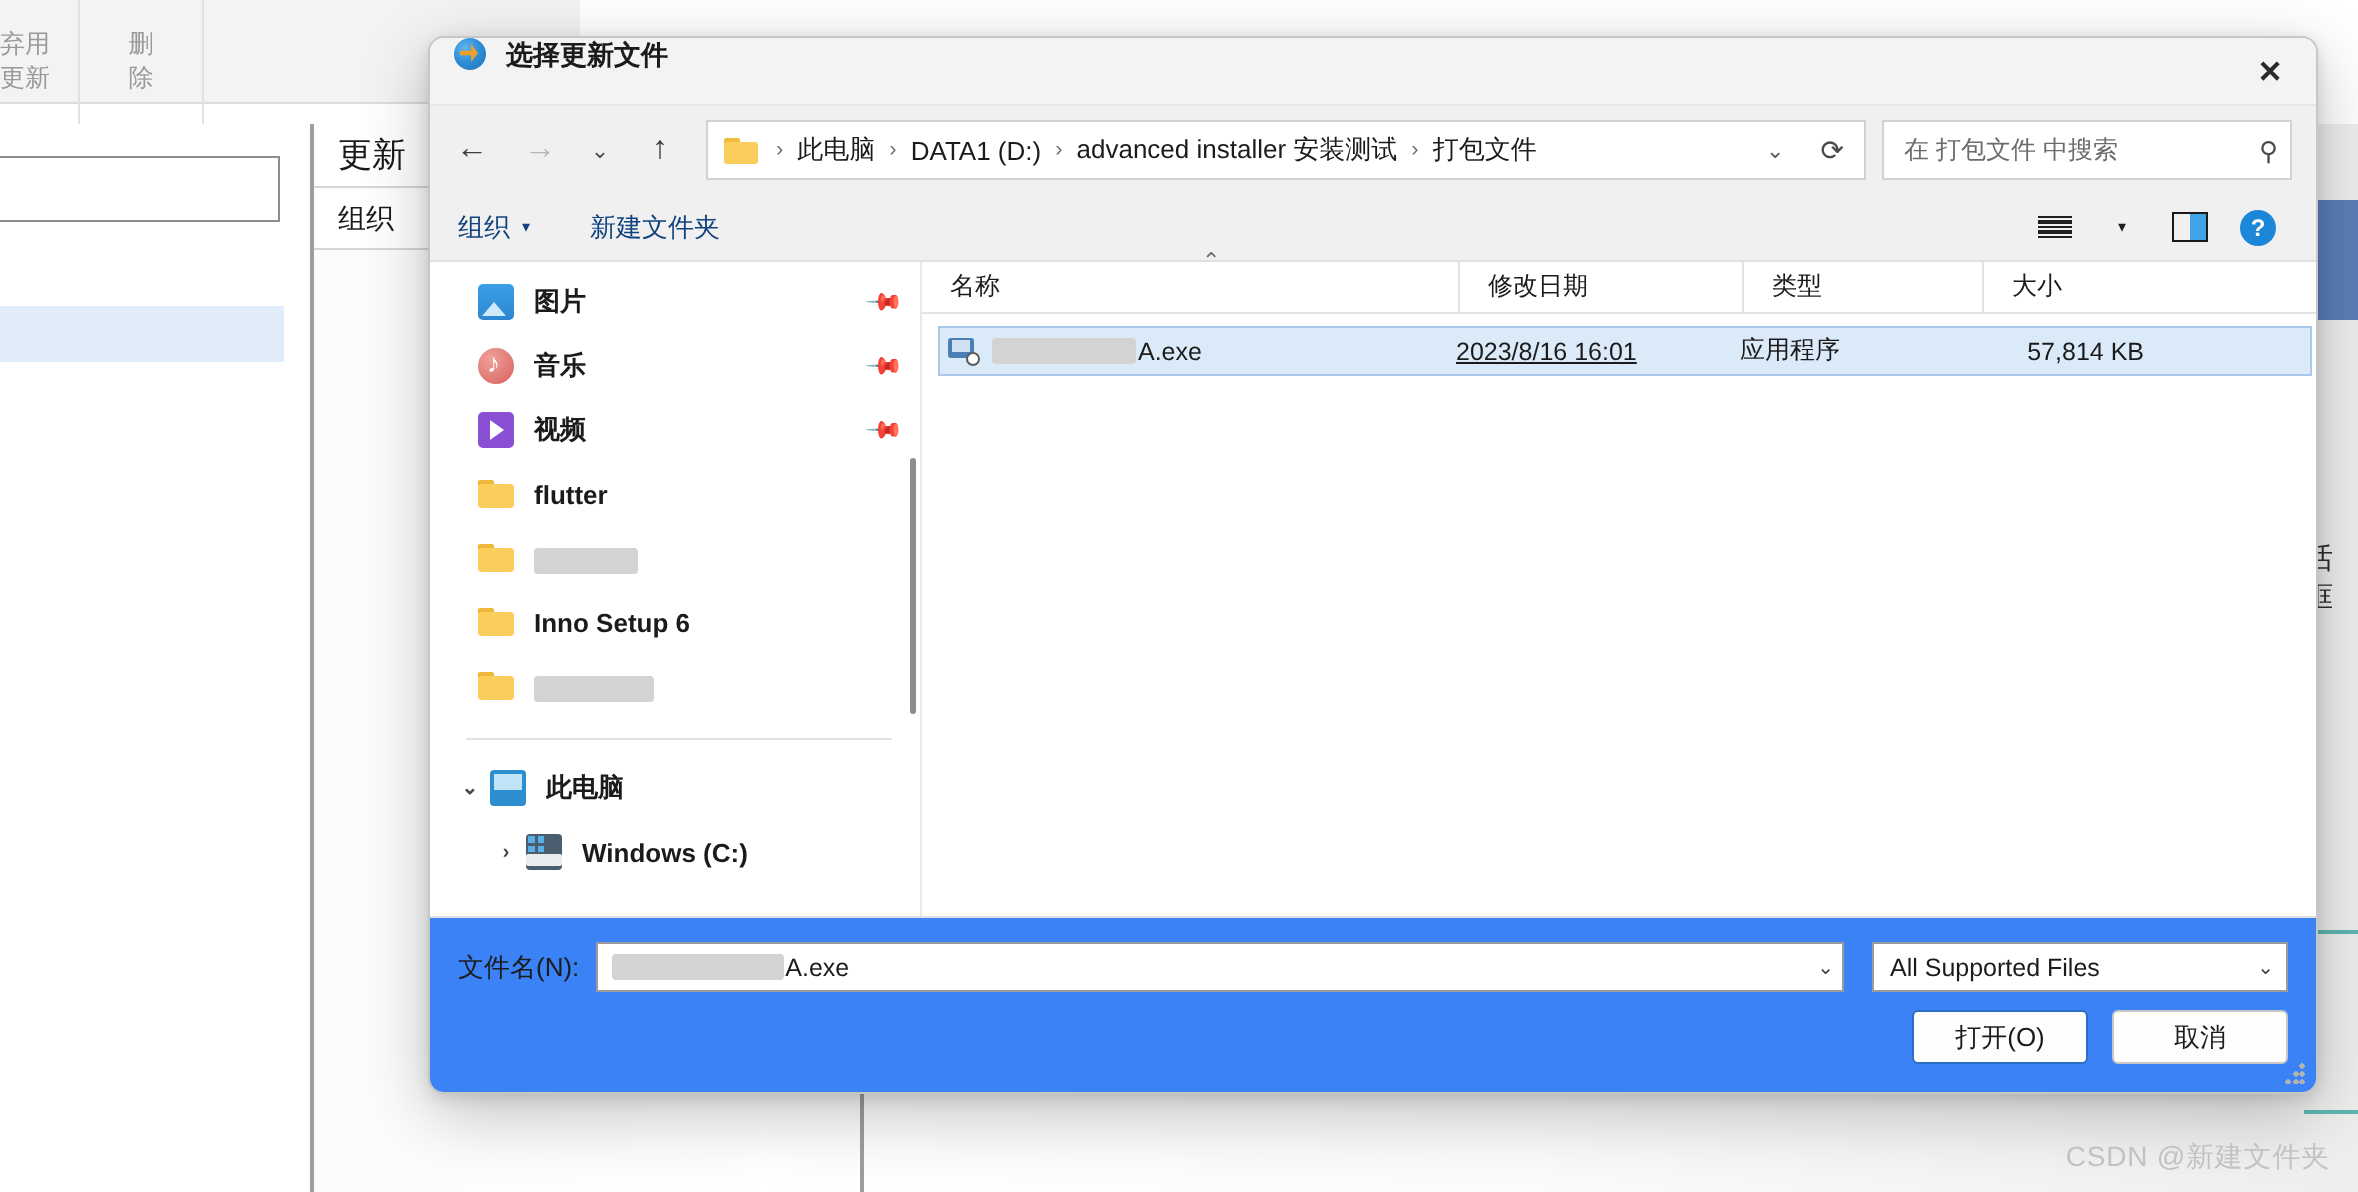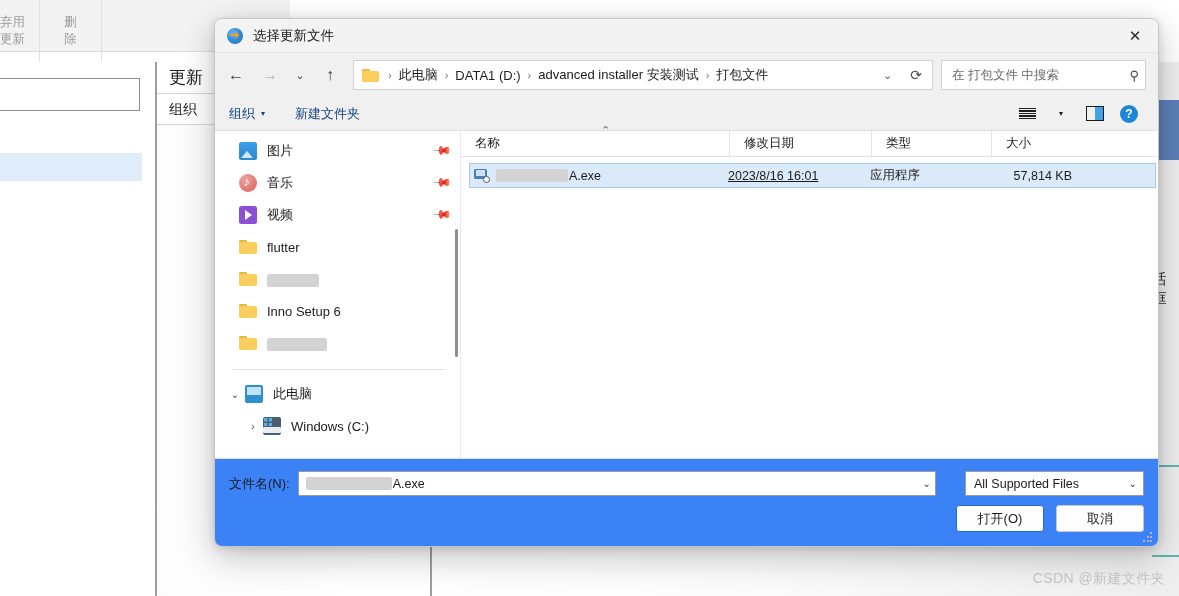--- a/index.html
+++ b/index.html
@@ -88,23 +88,24 @@
     border-radius: 8px;
     box-shadow: 0 10px 34px rgba(0,0,0,0.24), 0 2px 8px rgba(0,0,0,0.12);
     overflow: hidden;
     display: flex; flex-direction: column;
   }
 
   
   .titlebar {
     height: 34px; min-height: 34px;
     background: #f3f3f3;
-    display: flex; align-items: center;
+    display: flex; align-items: flex-start;
     border-bottom: 1px solid #e6e6e6;
     position: relative;
+    font-weight: bold;
   }
   .title-ico {
     width: 16px; height: 16px; margin-left: 12px; margin-right: 10px;
     border-radius: 50%;
     background: radial-gradient(circle at 35% 32%, #63b6f0 0%, #2f8fd8 45%, #1d6fb5 100%);
     position: relative; flex-shrink: 0;
   }
   .title-ico::after {
     content: ""; position: absolute; left: 3px; top: 3px; width: 9px; height: 9px;
     background: #f0a02a; clip-path: polygon(0 38%, 62% 38%, 62% 0, 100% 50%, 62% 100%, 62% 62%, 0 62%);
@@ -192,21 +193,21 @@
 
   
   .dlg-body { flex: 1; display: flex; background: #ffffff; min-height: 0; }
 
   
   .sidebar {
     width: 246px; min-width: 246px; background: #ffffff;
     position: relative; overflow: hidden;
     border-right: 1px solid #e8e8e8;
   }
-  .side-scroll { position: absolute; inset: 0; padding-top: 4px; }
+  .side-scroll { position: absolute; inset: 0; padding-top: 4px; font-weight: bold; }
   .side-row {
     height: 32px; display: flex; align-items: center;
     padding-left: 24px; padding-right: 10px; font-size: 13px; color: #1b1b1b;
   }
   .side-row.indent2 { padding-left: 10px; }
   .side-chev { width: 20px; font-size: 10px; color: #4a4a4a; flex-shrink: 0; text-align: center; }
   .side-ico { width: 18px; height: 18px; margin-right: 10px; flex-shrink: 0; position: relative; }
   .side-label { flex: 1; white-space: nowrap; overflow: hidden; }
   .pin {
     color: #8a8a8a; font-size: 12px; transform: rotate(45deg); flex-shrink: 0;
@@ -299,21 +300,21 @@
   .frow { display: flex; align-items: center; }
   .frow + .frow { margin-top: 9px; }
   .fname-label { font-size: 13px; color: #1b1b1b; margin-right: 8px; }
   .fname-input {
     flex: 1; height: 25px; background: #ffffff; border: 1px solid #9b9b9b;
     display: flex; align-items: center; padding: 0 4px 0 7px;
     font-size: 12.5px; color: #1b1b1b;
   }
   .fname-chev { margin-left: auto; font-size: 10px; color: #3c3c3c; padding-left: 6px; }
   .ftype {
-    width: 179px; height: 25px; margin-left: 29px;
+    width: 208px; height: 25px; margin-left: 14px;
     background: #ffffff; border: 1px solid #9b9b9b;
     display: flex; align-items: center; padding: 0 6px 0 8px;
     font-size: 12.5px; color: #1b1b1b;
   }
   .ftype-chev { margin-left: auto; font-size: 10px; color: #3c3c3c; }
   .btn-area { margin-left: auto; display: flex; gap: 12px; }
   .btn {
     width: 88px; height: 27px; font-size: 13px; color: #1b1b1b;
     display: flex; align-items: center; justify-content: center;
     background: #fdfdfd; border: 1px solid #c7c7c7; border-radius: 3px;

